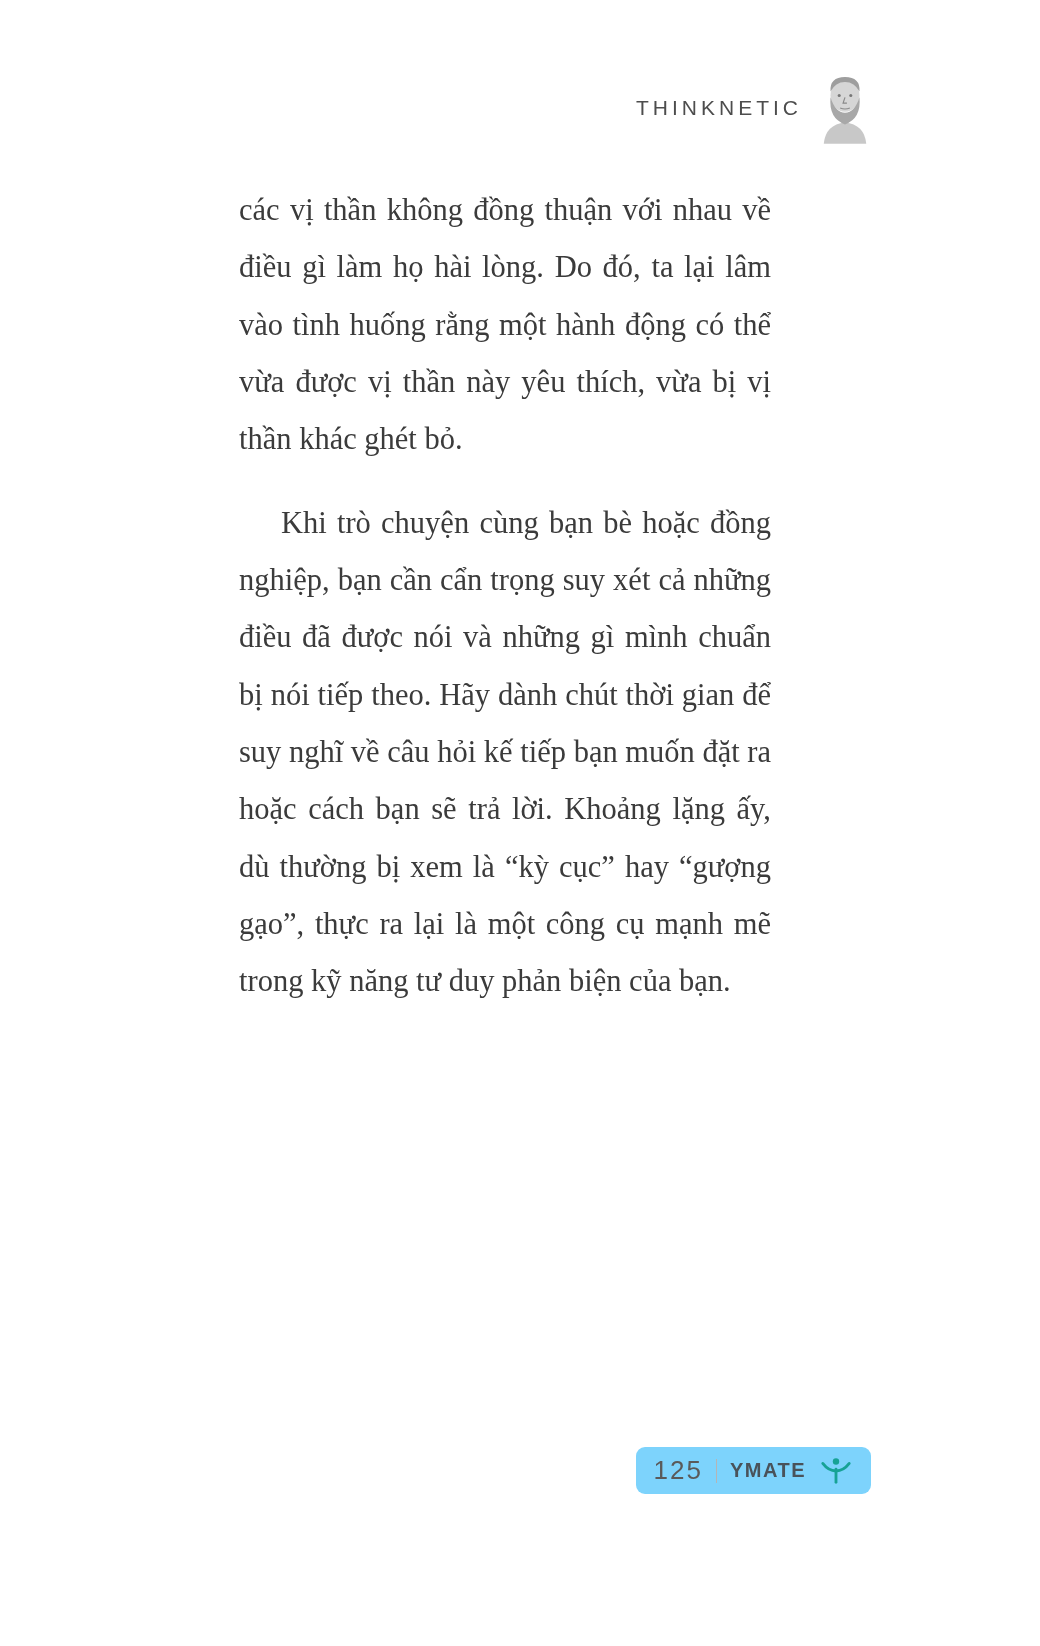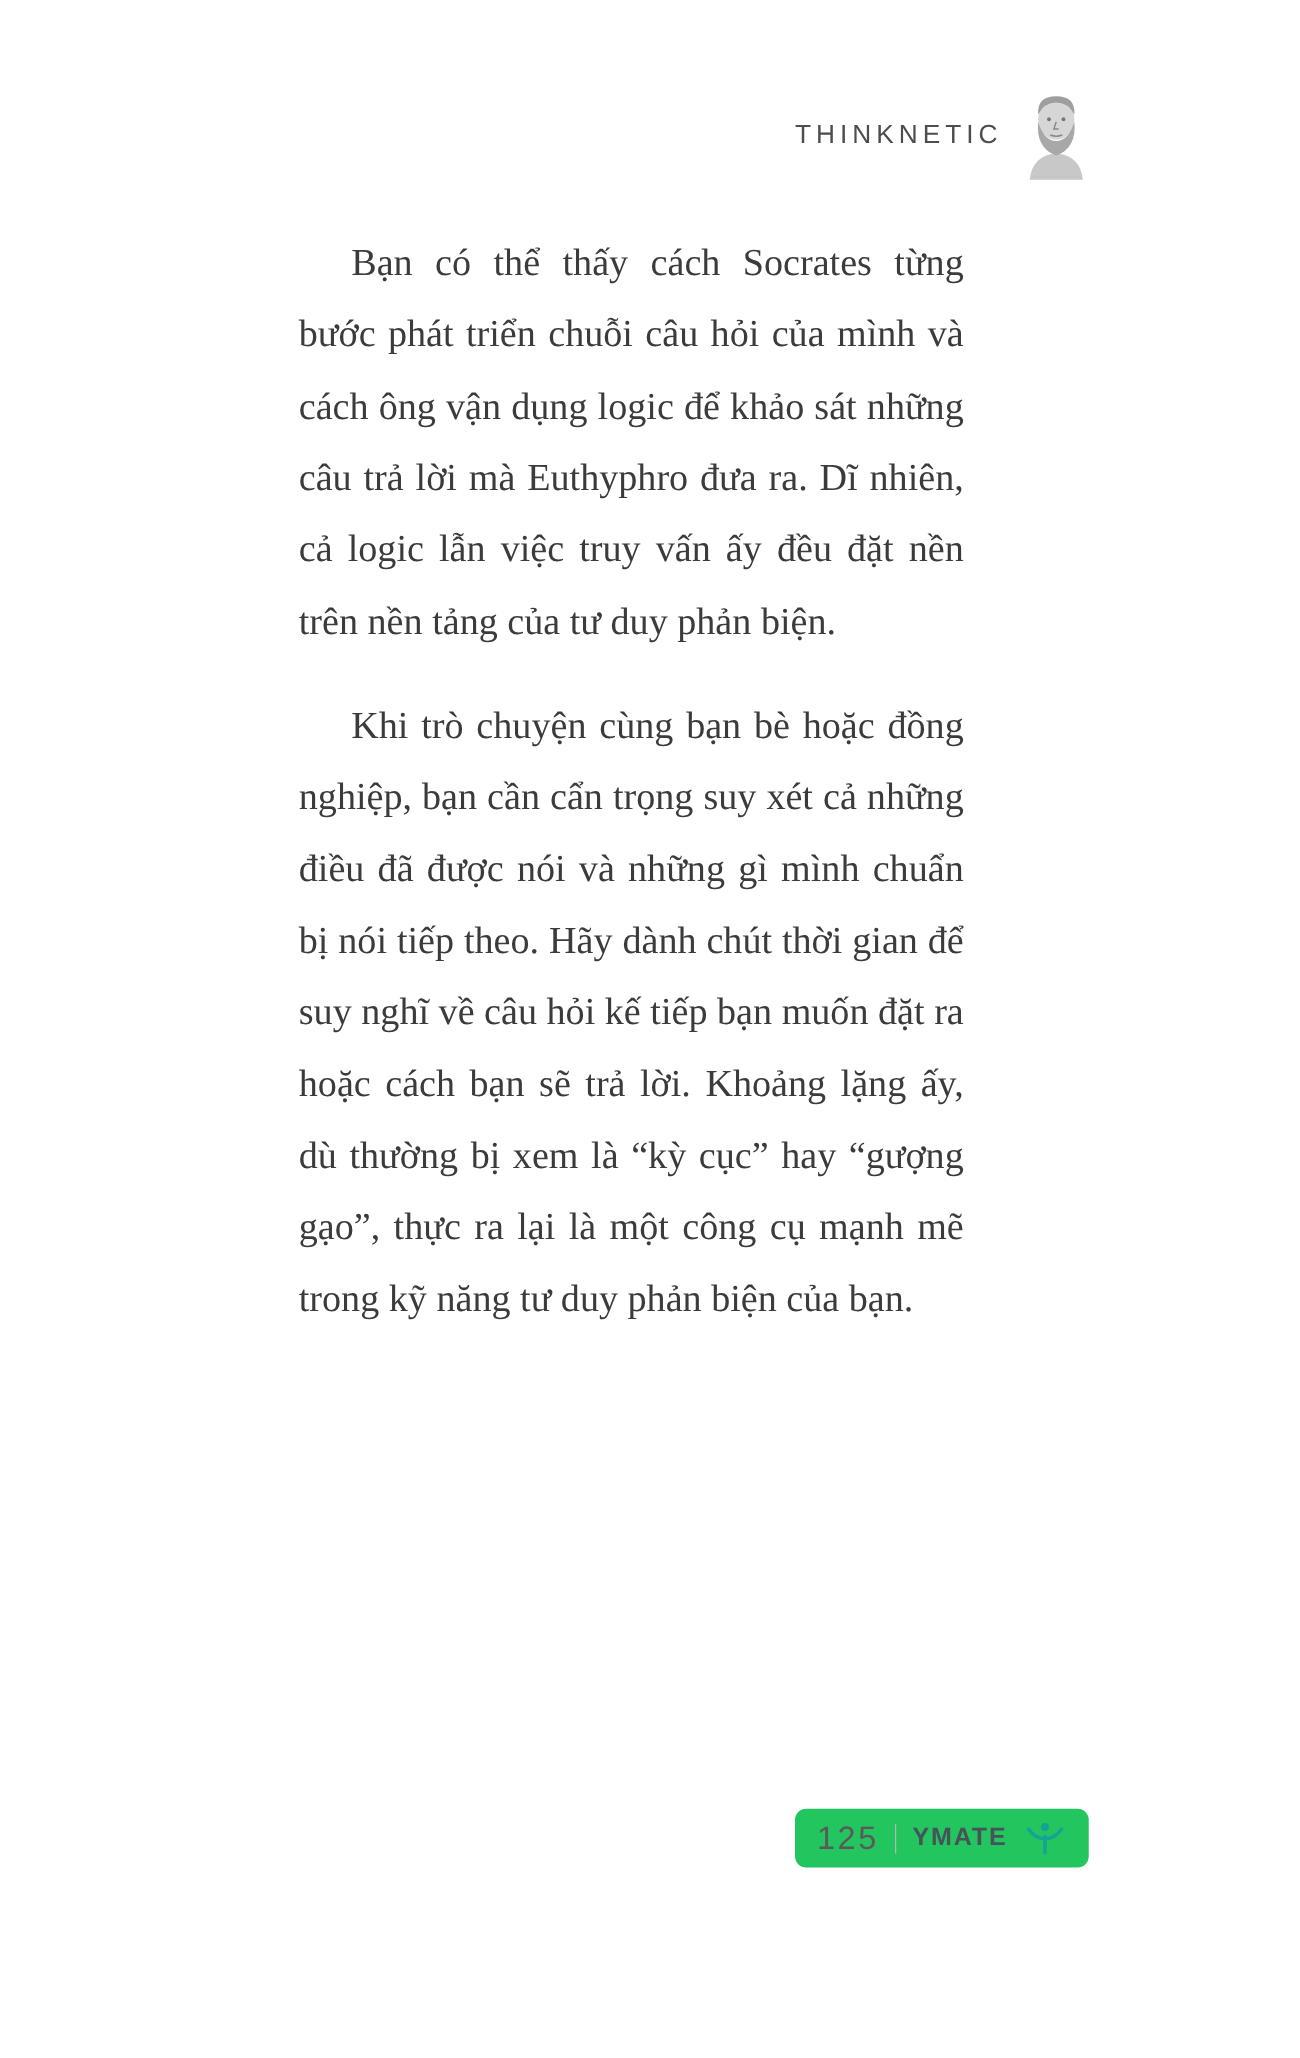--- a/index.html
+++ b/index.html
@@ -52,21 +52,21 @@
   }
 
   
   .footer {
     position: absolute;
     right: 95px;
     bottom: 152px;
     display: flex;
     align-items: center;
     gap: 13px;
-    background: #22c55e;
+    background: #7dd3fc;
     border-radius: 9px;
     padding: 8px 18px;
   }
   .page-num {
     font-family: "Liberation Sans", sans-serif;
     font-weight: 300;
     font-size: 26px;
     color: #5a5a5a;
     letter-spacing: 2px;
   }
@@ -95,21 +95,21 @@
         <path d="M15 28 Q13 50 30 56 Q47 50 45 28 Q40 44 30 44 Q20 44 15 28 Z" fill="#a8a8a8"></path>
         <circle cx="24" cy="26" r="1.6" fill="#777"></circle>
         <circle cx="36" cy="26" r="1.6" fill="#777"></circle>
         <path d="M30 28 L28 34 L32 34" stroke="#888" stroke-width="1.2" fill="none"></path>
         <path d="M25 39 Q30 41 35 39" stroke="#8a8a8a" stroke-width="1.2" fill="none"></path>
       </svg>
     </span>
   </div>
 
   <div class="main">
-    <p class="para indent">Bạn có thể thấy cách Socrates từng bước phát triển chuỗi câu hỏi của mình và cách ông vận dụng logic để khảo sát những câu trả lời mà Euthyphro đưa ra. Dĩ nhiên, cả logic lẫn việc truy vấn ấy đều đặt nền trên nền tảng của tư duy phản biện.</p>
+    <p class="para">các vị thần không đồng thuận với nhau về điều gì làm họ hài lòng. Do đó, ta lại lâm vào tình huống rằng một hành động có thể vừa được vị thần này yêu thích, vừa bị vị thần khác ghét bỏ.</p>
     <p class="para indent">Khi trò chuyện cùng bạn bè hoặc đồng nghiệp, bạn cần cẩn trọng suy xét cả những điều đã được nói và những gì mình chuẩn bị nói tiếp theo. Hãy dành chút thời gian để suy nghĩ về câu hỏi kế tiếp bạn muốn đặt ra hoặc cách bạn sẽ trả lời. Khoảng lặng ấy, dù thường bị xem là “kỳ cục” hay “gượng gạo”, thực ra lại là một công cụ mạnh mẽ trong kỹ năng tư duy phản biện của bạn.</p>
   </div>
 
   <div class="footer">
     <span class="page-num">125</span>
     <span class="footer-divider"></span>
     <span class="footer-brand">YMATE</span>
     <span>
       <svg class="footer-logo" viewBox="0 0 36 30" xmlns="http://www.w3.org/2000/svg">
         <g fill="none" stroke="#17a295" stroke-width="3" stroke-linecap="round">

